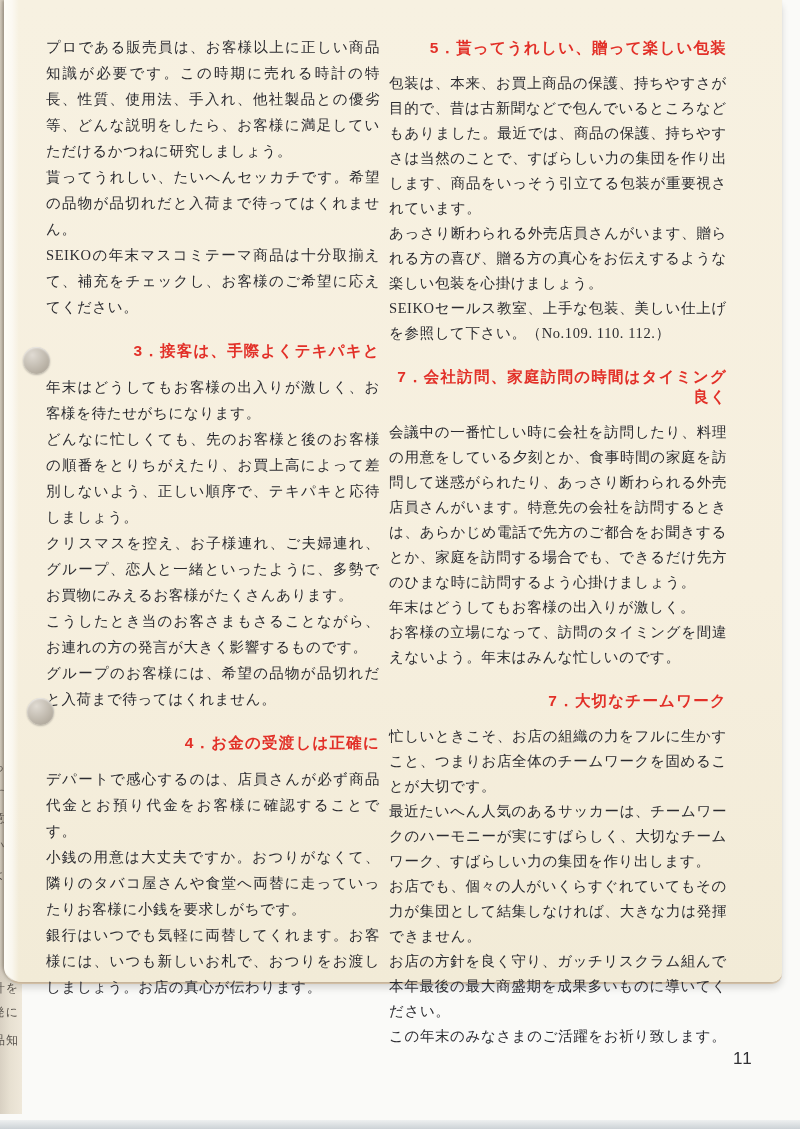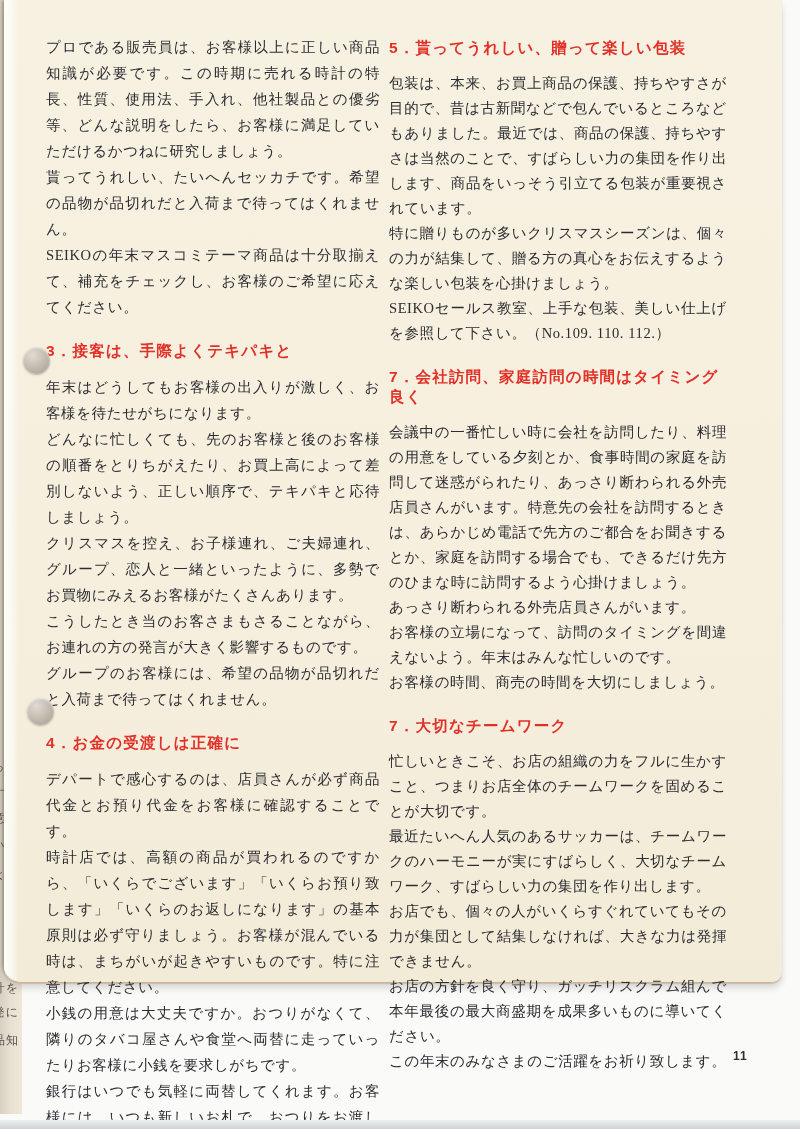--- a/index.html
+++ b/index.html
@@ -33,27 +33,27 @@
   .col {
     position:absolute; text-align:justify; color:#2b2b30;
     font-size:14.5px; letter-spacing:0.6px;
   }
   .col p { margin:0; }
   .col-left  { left:42px;  top:34px; width:334px; line-height:26px; }
   .col-right { left:385px; top:38px; width:338px; line-height:25px; }
   .h {
     font-family:"Liberation Sans","DejaVu Sans",sans-serif;
     font-weight:700; color:#e23028; font-size:15.5px; letter-spacing:1.2px;
-    margin:21px 0 13px; text-align:left; line-height:20px;
+    margin:21px 0 13px; text-align:right; line-height:20px;
   }
   .col > .h:first-child { margin-top:0; }
   .page-number {
     position:absolute; left:729px; top:1049px;
     font-family:"Liberation Sans","DejaVu Sans",sans-serif;
-    font-size:12px; color:#2f2f33; letter-spacing:1px;font-weight:bold;
+    font-size:17px; color:#2f2f33; letter-spacing:1px;
   }
   
   .hole {
     position:absolute; width:27px; height:27px; border-radius:50%;
     background:radial-gradient(circle at 35% 30%,#e0dbd3 0%,#bcb5a9 60%,#a39b8d 100%);
     box-shadow:inset 0 1px 2px rgba(255,255,255,0.7), 0 1px 2px rgba(0,0,0,0.25);
   }
   .hole-1 { left:23px; top:347px; }
   .hole-2 { left:27px; top:698px; }
   
@@ -97,35 +97,33 @@
       <p>貰ってうれしい、たいへんセッカチです。希望の品物が品切れだと入荷まで待ってはくれません。</p>
       <p>SEIKOの年末マスコミテーマ商品は十分取揃えて、補充をチェックし、お客様のご希望に応えてください。</p>
       <div class="h">3．接客は、手際よくテキパキと</div>
       <p>年末はどうしてもお客様の出入りが激しく、お客様を待たせがちになります。</p>
       <p>どんなに忙しくても、先のお客様と後のお客様の順番をとりちがえたり、お買上高によって差別しないよう、正しい順序で、テキパキと応待しましょう。</p>
       <p>クリスマスを控え、お子様連れ、ご夫婦連れ、グループ、恋人と一緒といったように、多勢でお買物にみえるお客様がたくさんあります。</p>
       <p>こうしたとき当のお客さまもさることながら、お連れの方の発言が大きく影響するものです。</p>
       <p>グループのお客様には、希望の品物が品切れだと入荷まで待ってはくれません。</p>
       <div class="h">4．お金の受渡しは正確に</div>
       <p>デパートで感心するのは、店員さんが必ず商品代金とお預り代金をお客様に確認することです。</p>
-      <p>時計店では、高額の商品が買われるのですから、「いくらでございます」「いくらお預り致します」「いくらのお返しになります」の基本原則は必ず守りましょう。お客様が混んでいる時は、まちがいが起きやすいものです。特に注意してください。</p>
       <p>小銭の用意は大丈夫ですか。おつりがなくて、隣りのタバコ屋さんや食堂へ両替に走っていったりお客様に小銭を要求しがちです。</p>
       <p>銀行はいつでも気軽に両替してくれます。お客様には、いつも新しいお札で、おつりをお渡ししましょう。お店の真心が伝わります。</p>
     </div>
 
     <div class="col col-right">
       <div class="h">5．貰ってうれしい、贈って楽しい包装</div>
       <p>包装は、本来、お買上商品の保護、持ちやすさが目的で、昔は古新聞などで包んでいるところなどもありました。最近では、商品の保護、持ちやすさは当然のことで、すばらしい力の集団を作り出します、商品をいっそう引立てる包装が重要視されています。</p>
-      <p>特に贈りものが多いクリスマスシーズンは、個々の力が結集して、贈る方の真心をお伝えするような楽しい包装を心掛けましょう。</p>
+      <p>あっさり断わられる外売店員さんがいます、贈られる方の喜び、贈る方の真心をお伝えするような楽しい包装を心掛けましょう。</p>
       <p>SEIKOセールス教室、上手な包装、美しい仕上げを参照して下さい。（No.109. 110. 112.）</p>
       <div class="h">7．会社訪問、家庭訪問の時間はタイミング良く</div>
       <p>会議中の一番忙しい時に会社を訪問したり、料理の用意をしている夕刻とか、食事時間の家庭を訪問して迷惑がられたり、あっさり断わられる外売店員さんがいます。特意先の会社を訪問するときは、あらかじめ電話で先方のご都合をお聞きするとか、家庭を訪問する場合でも、できるだけ先方のひまな時に訪問するよう心掛けましょう。</p>
-      <p>あっさり断わられる外売店員さんがいます。</p>
+      <p>年末はどうしてもお客様の出入りが激しく。</p>
       <p>お客様の立場になって、訪問のタイミングを間違えないよう。年末はみんな忙しいのです。</p>
-      <p>お客様の時間、商売の時間を大切にしましょう。</p>
       <div class="h">7．大切なチームワーク</div>
       <p>忙しいときこそ、お店の組織の力をフルに生かすこと、つまりお店全体のチームワークを固めることが大切です。</p>
       <p>最近たいへん人気のあるサッカーは、チームワークのハーモニーが実にすばらしく、大切なチームワーク、すばらしい力の集団を作り出します。</p>
       <p>お店でも、個々の人がいくらすぐれていてもその力が集団として結集しなければ、大きな力は発揮できません。</p>
       <p>お店の方針を良く守り、ガッチリスクラム組んで本年最後の最大商盛期を成果多いものに導いてください。</p>
       <p>この年末のみなさまのご活躍をお祈り致します。</p>
     </div>
 
     <div class="page-number">11</div>
   </div>

